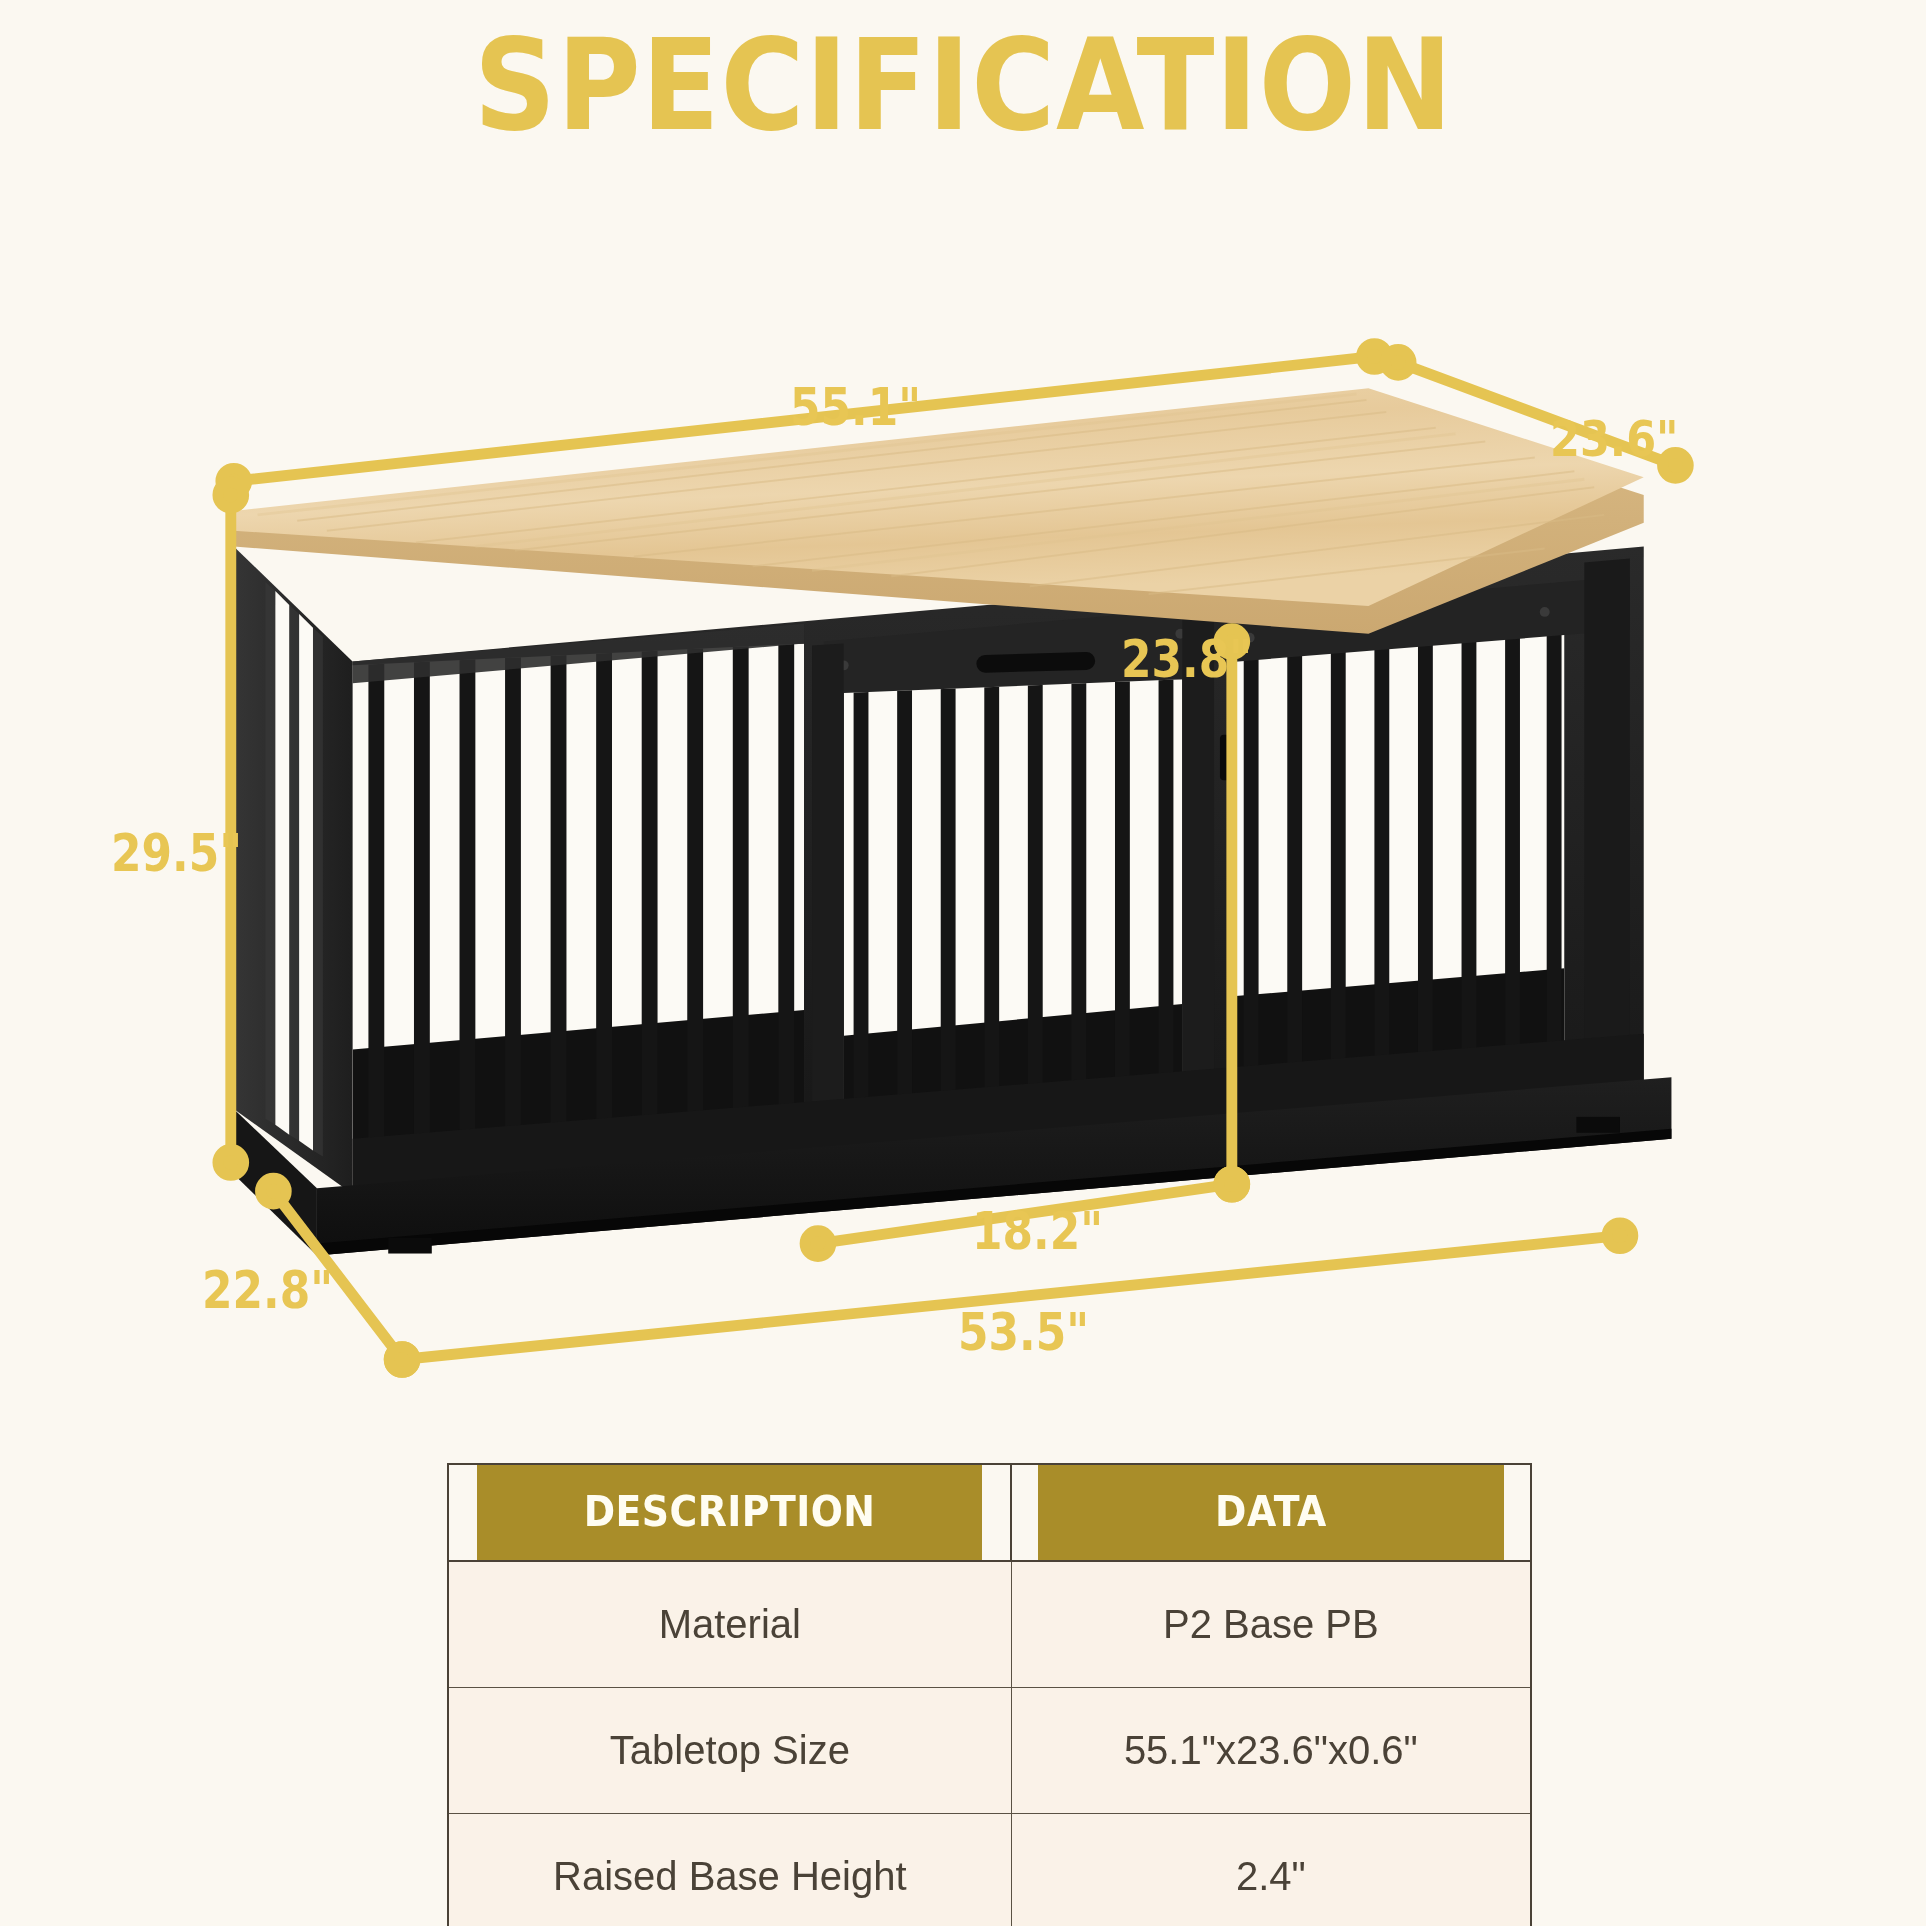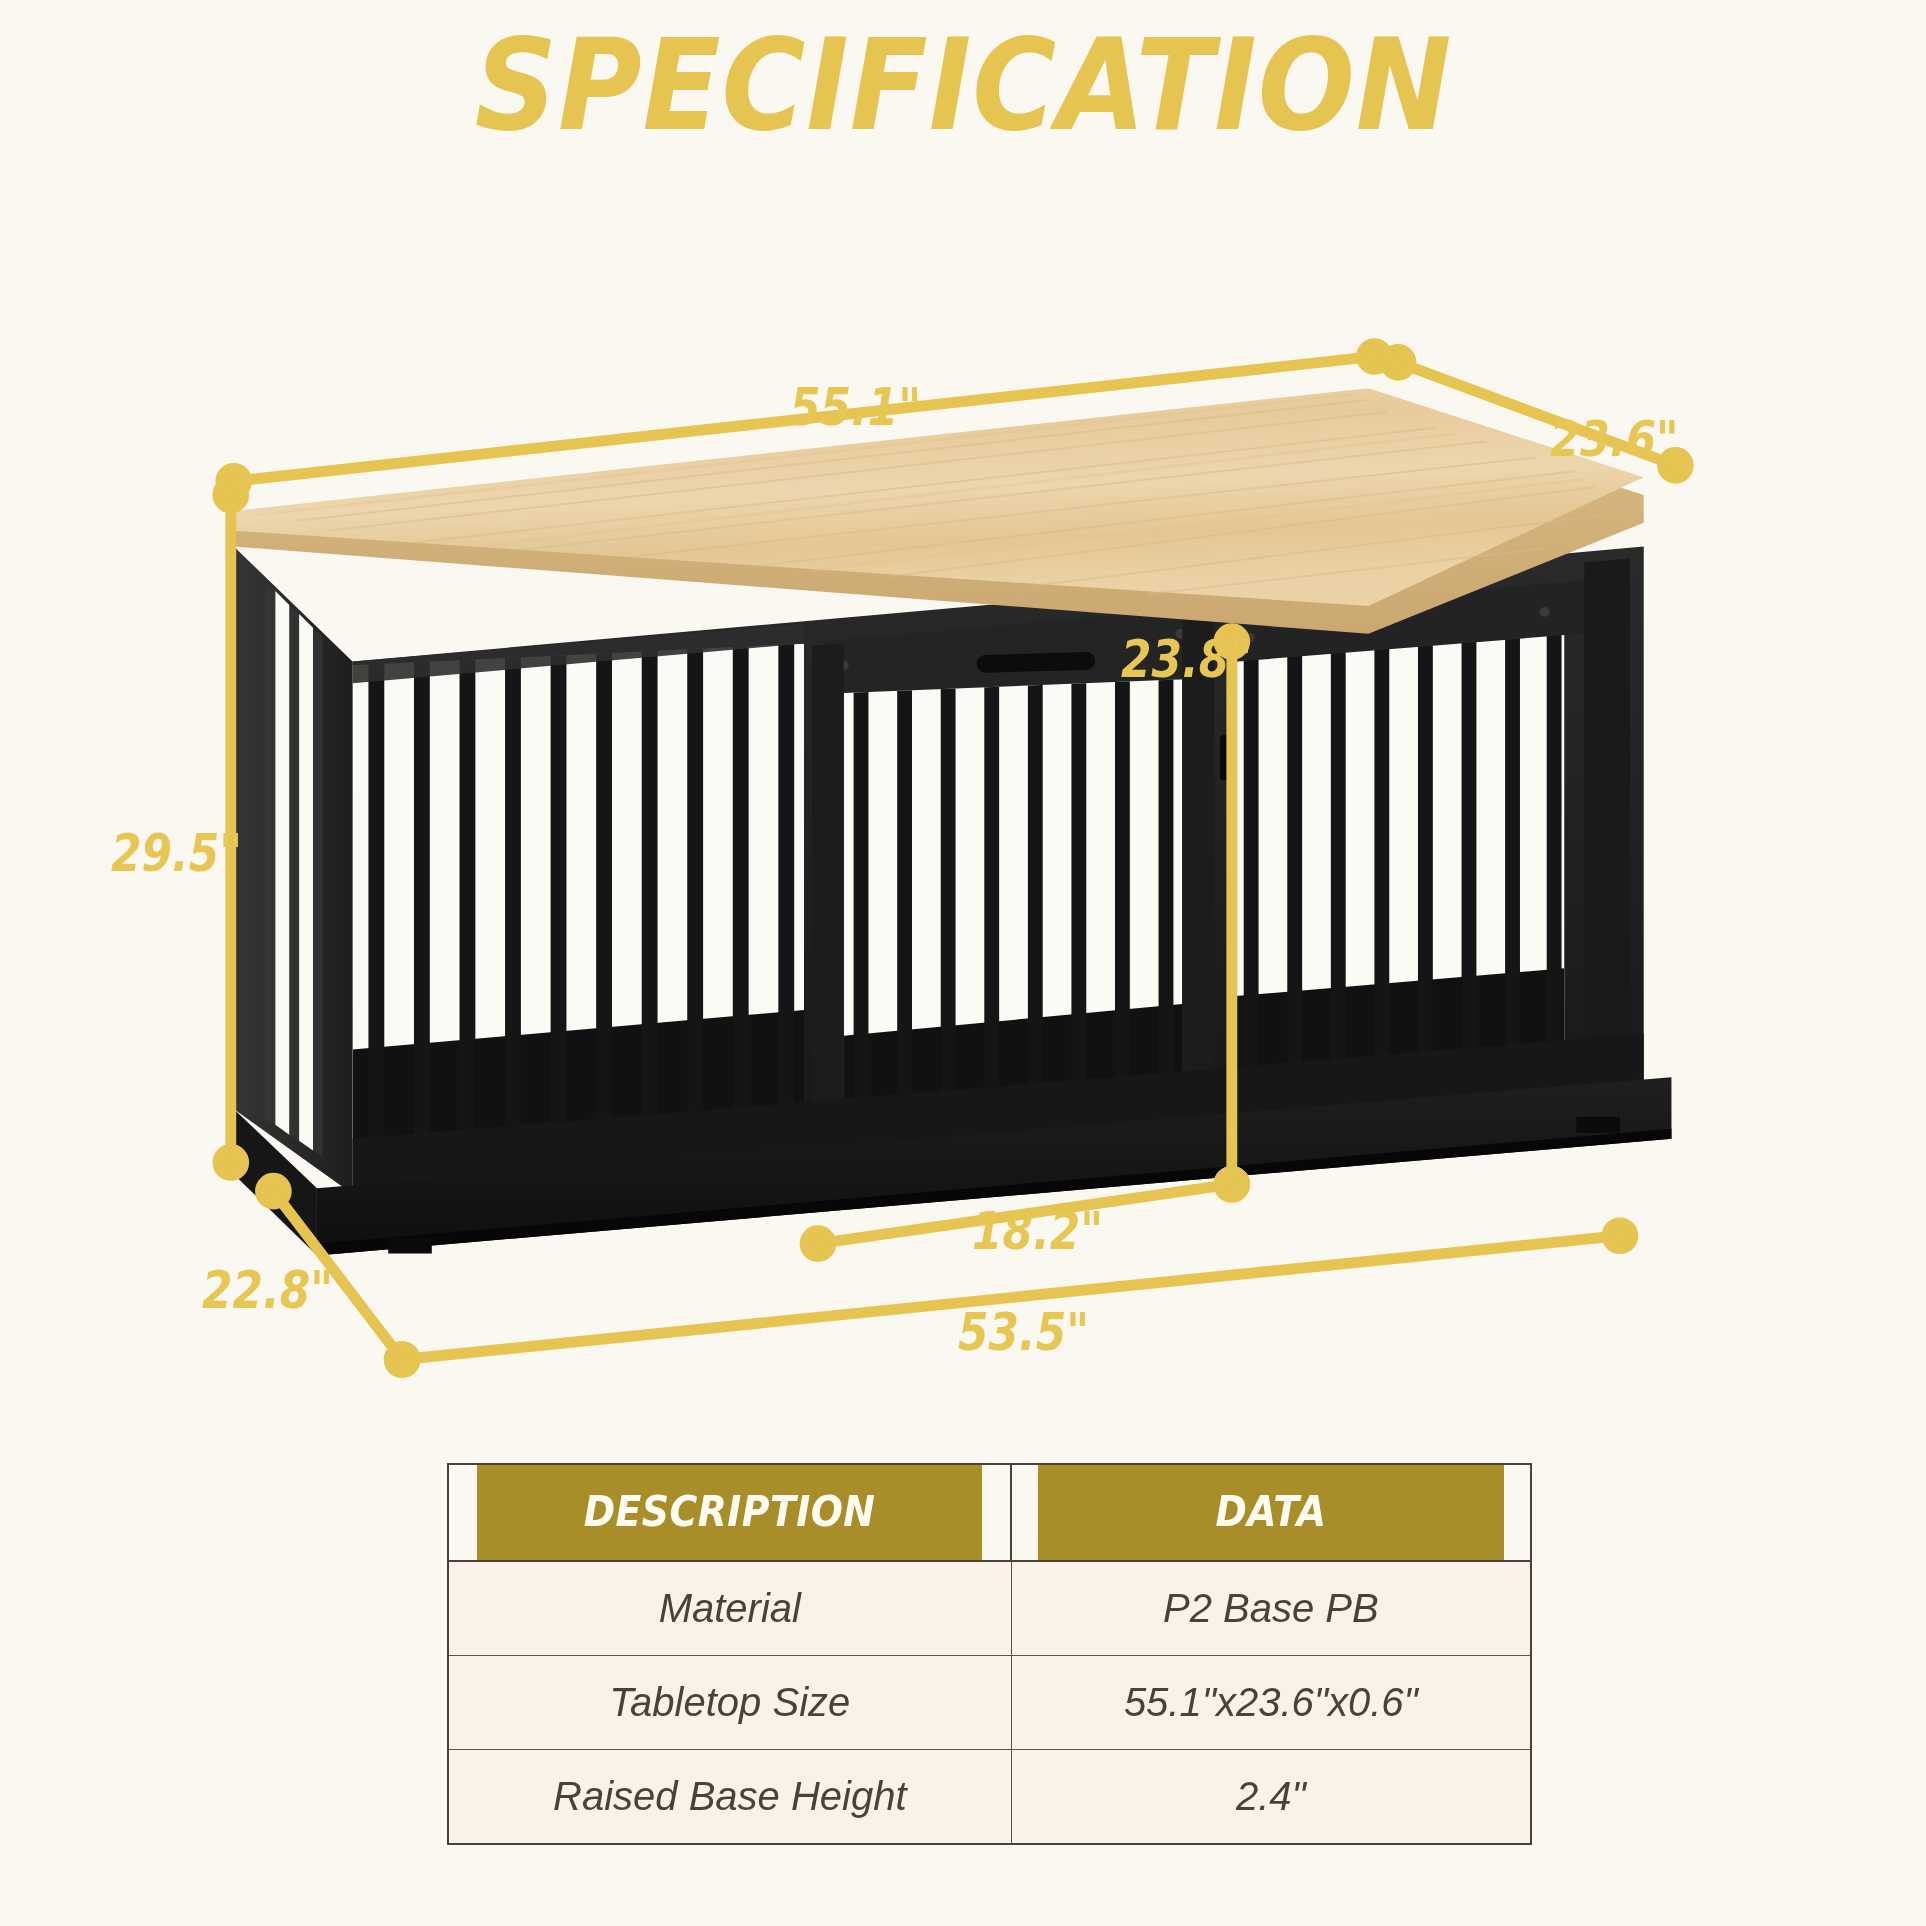--- a/index.html
+++ b/index.html
@@ -4,21 +4,21 @@
 <title>Specification</title>
 <style>
   html,body{margin:0;padding:0;}
   body{
     width:1927px;height:1927px;
     background:#FBF8F1;
     font-family:"Liberation Sans",sans-serif;
     overflow:hidden;
     position:relative;
   }
-  #page{position:absolute;inset:0;font-style:italic;}
+  #page{position:absolute;inset:0;}
 
   
   .title{
     position:absolute;left:0;top:22px;width:1927px;
     text-align:center;
     font-family:"DejaVu Sans","Liberation Sans",sans-serif;
     font-weight:bold;
     font-size:127px;
     letter-spacing:1px;
     color:#E5C452;
@@ -70,21 +70,21 @@
     padding:22px 0 24px;
     border:2px solid #4a4237;
     transform:scaleX(0.9);
     letter-spacing:0.5px;
   }
   .spec-table td{
     background:#FAF2E8;
     color:#4A4237;
     font-size:40px;
     text-align:center;
-    padding:24px 0;
+    padding:40px 0;
     border:1px solid #5a5244;
     font-family:"Liberation Sans",sans-serif;
   }
 </style>
 </head>
 <body>
 
 <div id="page">
 
   <div class="title">SPECIFICATION</div>

